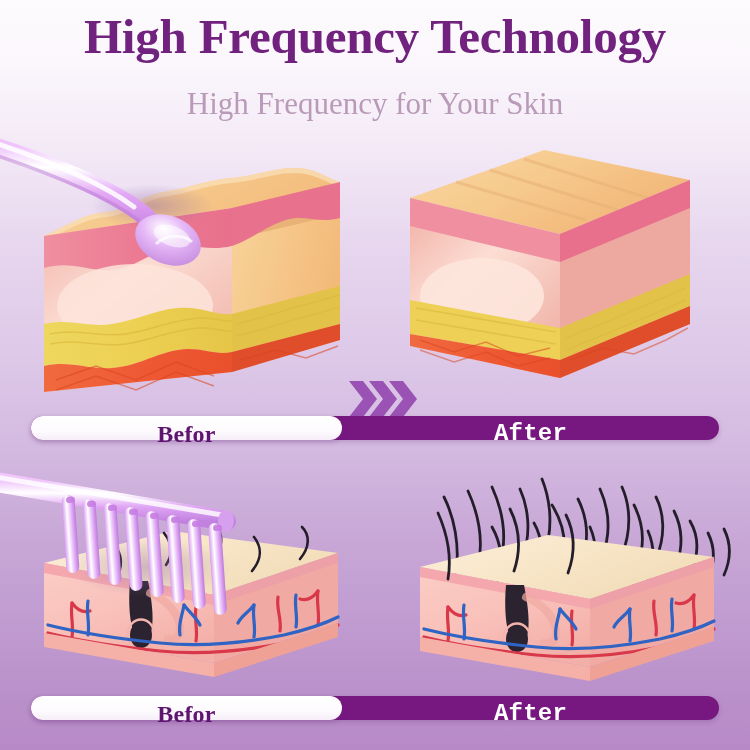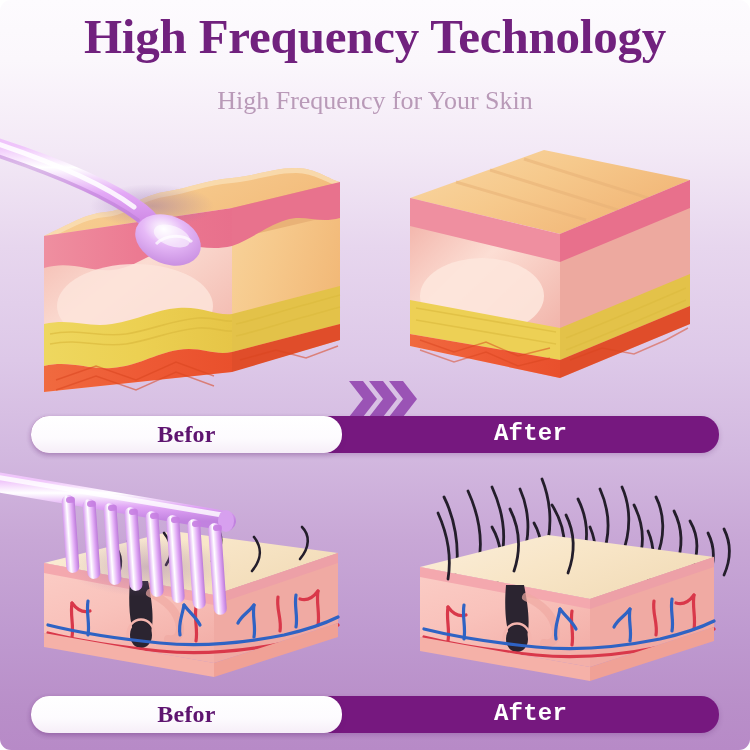--- a/index.html
+++ b/index.html
@@ -14,37 +14,36 @@
       #fdfbfe 0%,
       #fbf7fc 8%,
       #f3e9f6 20%,
       #e7d6ee 33%,
       #ddc8e8 48%,
       #d3b9e0 60%,
       #c8a7d6 72%,
       #bf9ad0 84%,
       #b98fc9 94%,
       #b78ac7 100%);
-    border-radius:11px;
   }
 
   
   .title{
     position:absolute;left:0;right:0;top:10px;
     text-align:center;
     font-size:49px;line-height:1.12;
     font-weight:700;
     color:#71217e;
     letter-spacing:-0.2px;
     white-space:nowrap;
   }
   .subtitle{
     position:absolute;left:0;right:0;top:86px;
     text-align:center;
-    font-size:26px;line-height:1.15;
+    font-size:31px;line-height:1.15;
     font-weight:400;
     color:#b99ab8;
     white-space:nowrap;
   }
 
   
   .row{position:absolute;left:0;width:750px;}
   #row-top{top:128px;height:290px;}
   #row-bottom{top:455px;height:240px;}
 
@@ -55,21 +54,21 @@
   svg.art{position:absolute;left:0;top:0;width:100%;height:100%;overflow:visible;}
 
   
   .arrows{
     position:absolute;width:72px;height:46px;
   }
   #arrows-top{left:347px;top:248px;}
 
   
   .labelbar{
-    position:absolute;left:31px;width:688px;height:37px;
+    position:absolute;left:31px;width:688px;height:24px;
   }
   #labelbar-top{top:416px;}
   #labelbar-bottom{top:696px;}
 
   .bar-purple{
     position:absolute;inset:0;
     background:#76187f;
     border-radius:18px;
     box-shadow:0 2px 5px rgba(90,30,110,.22);
   }

